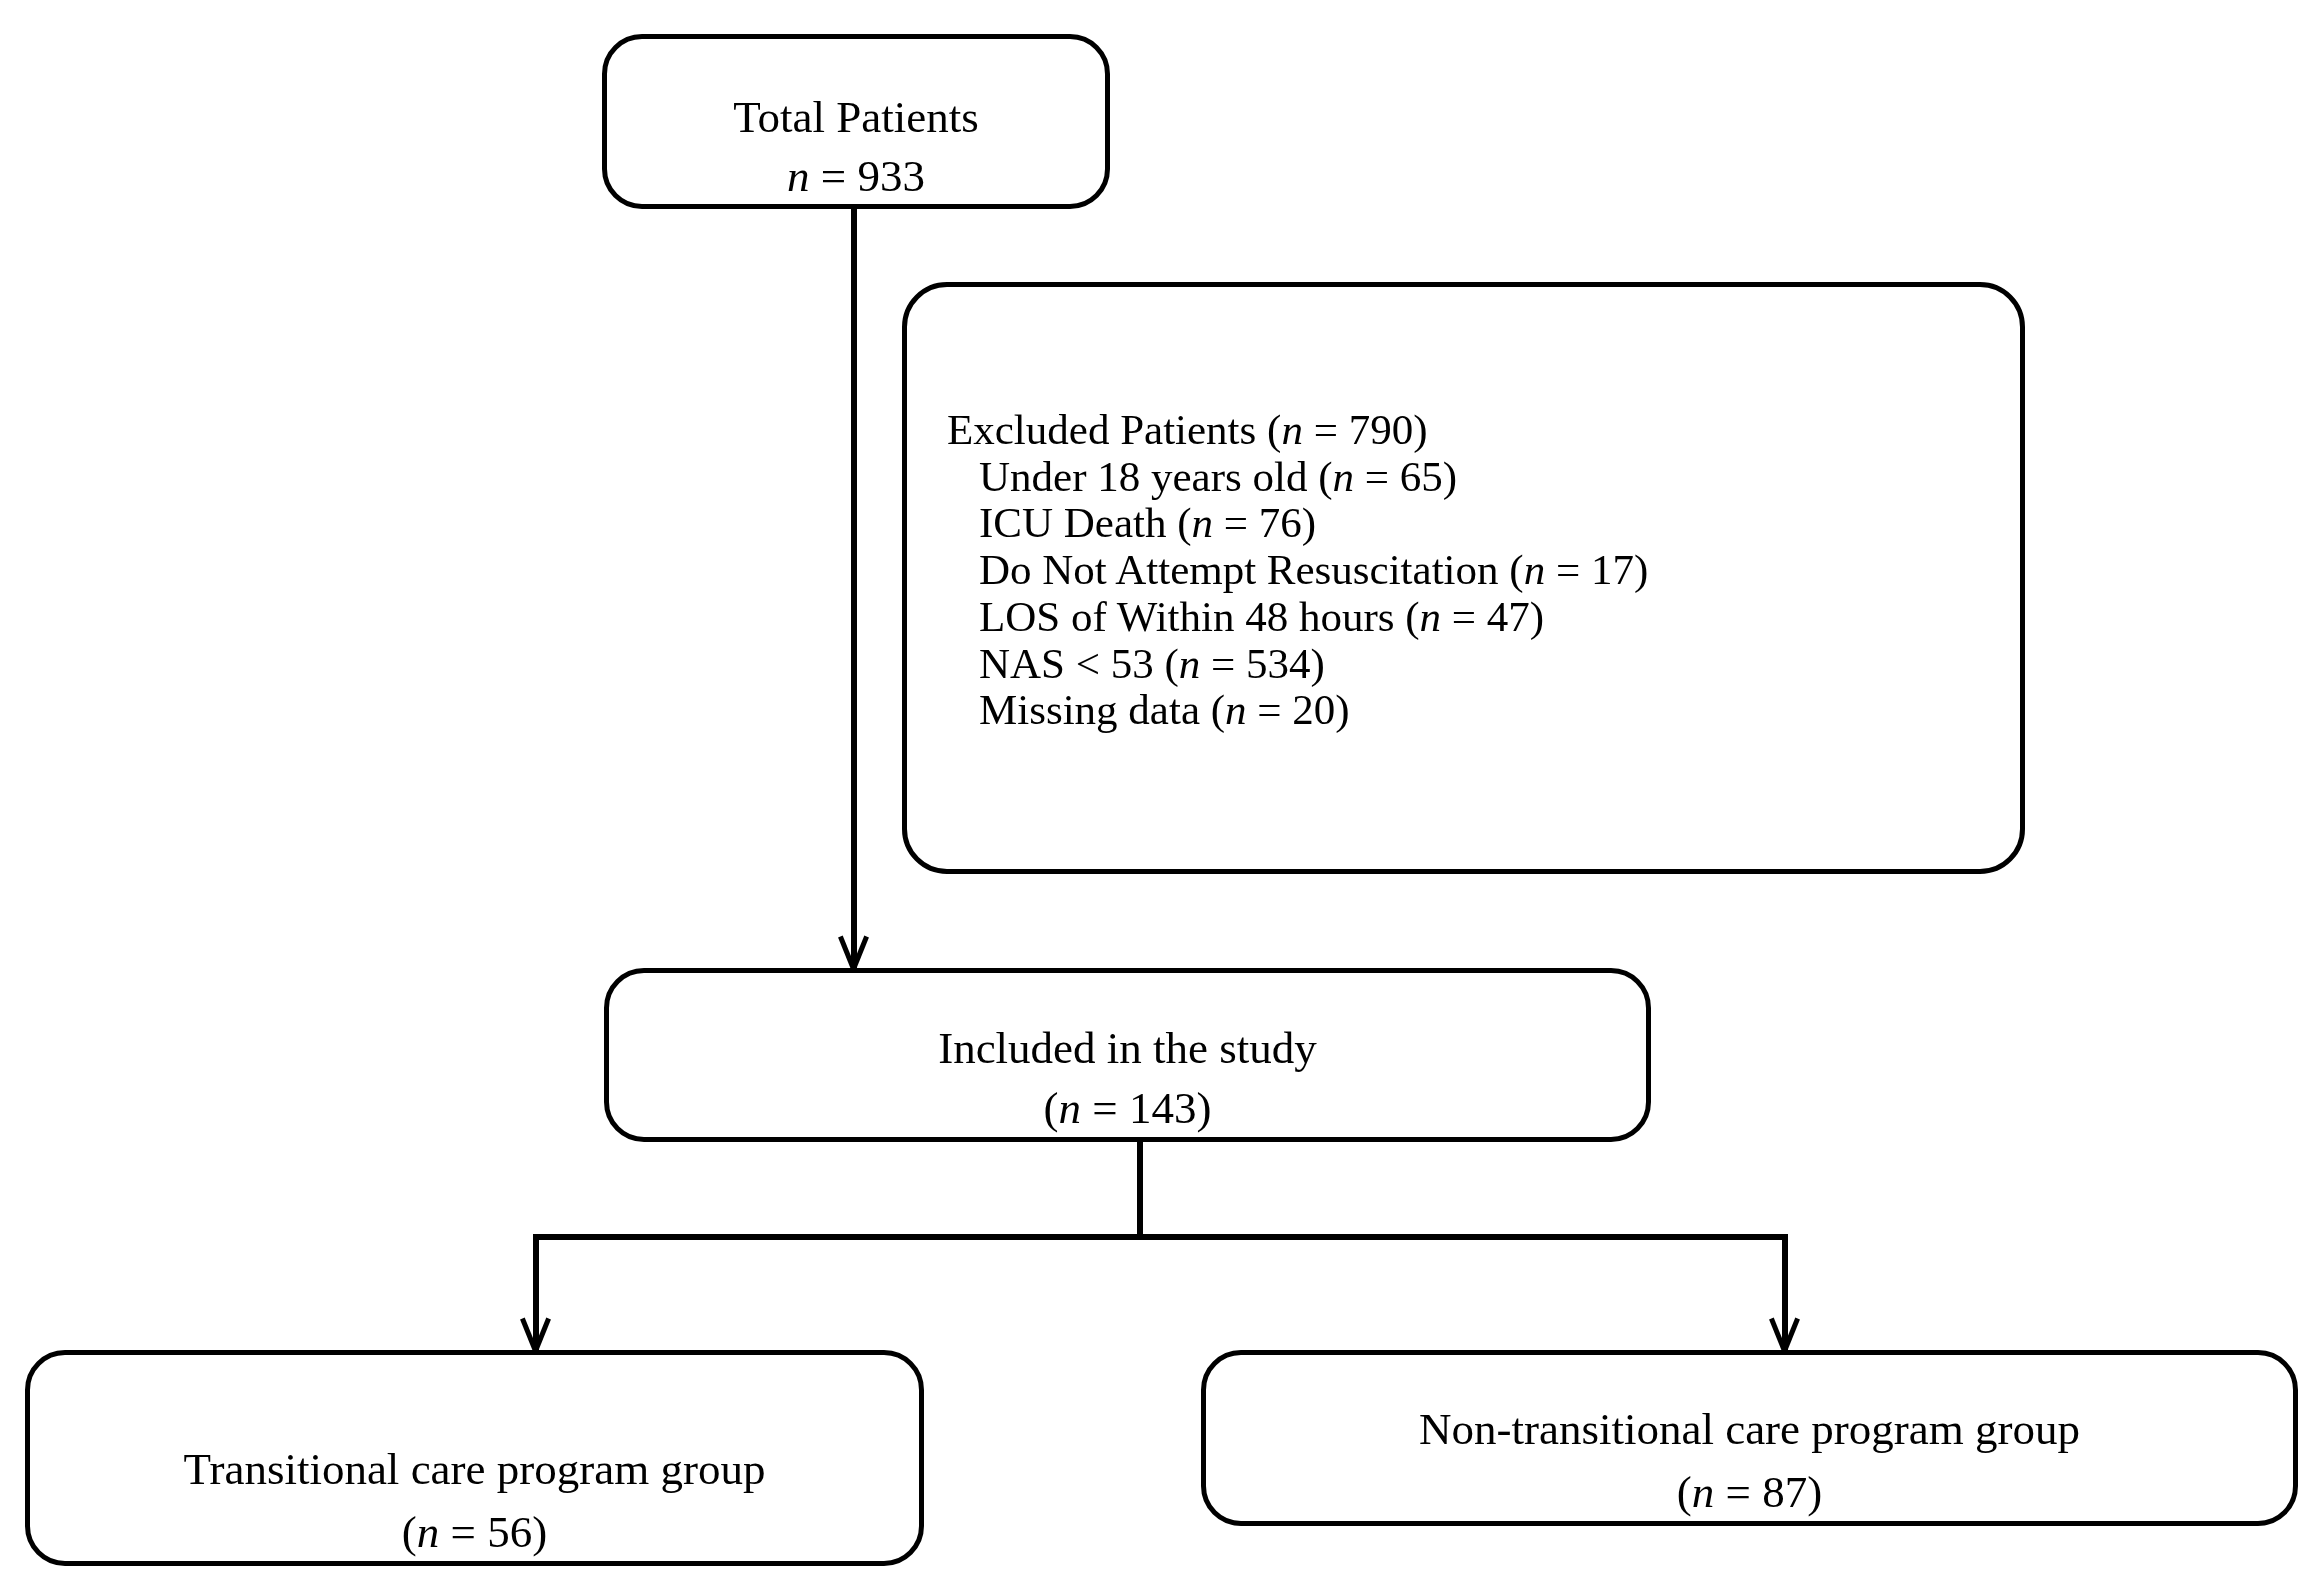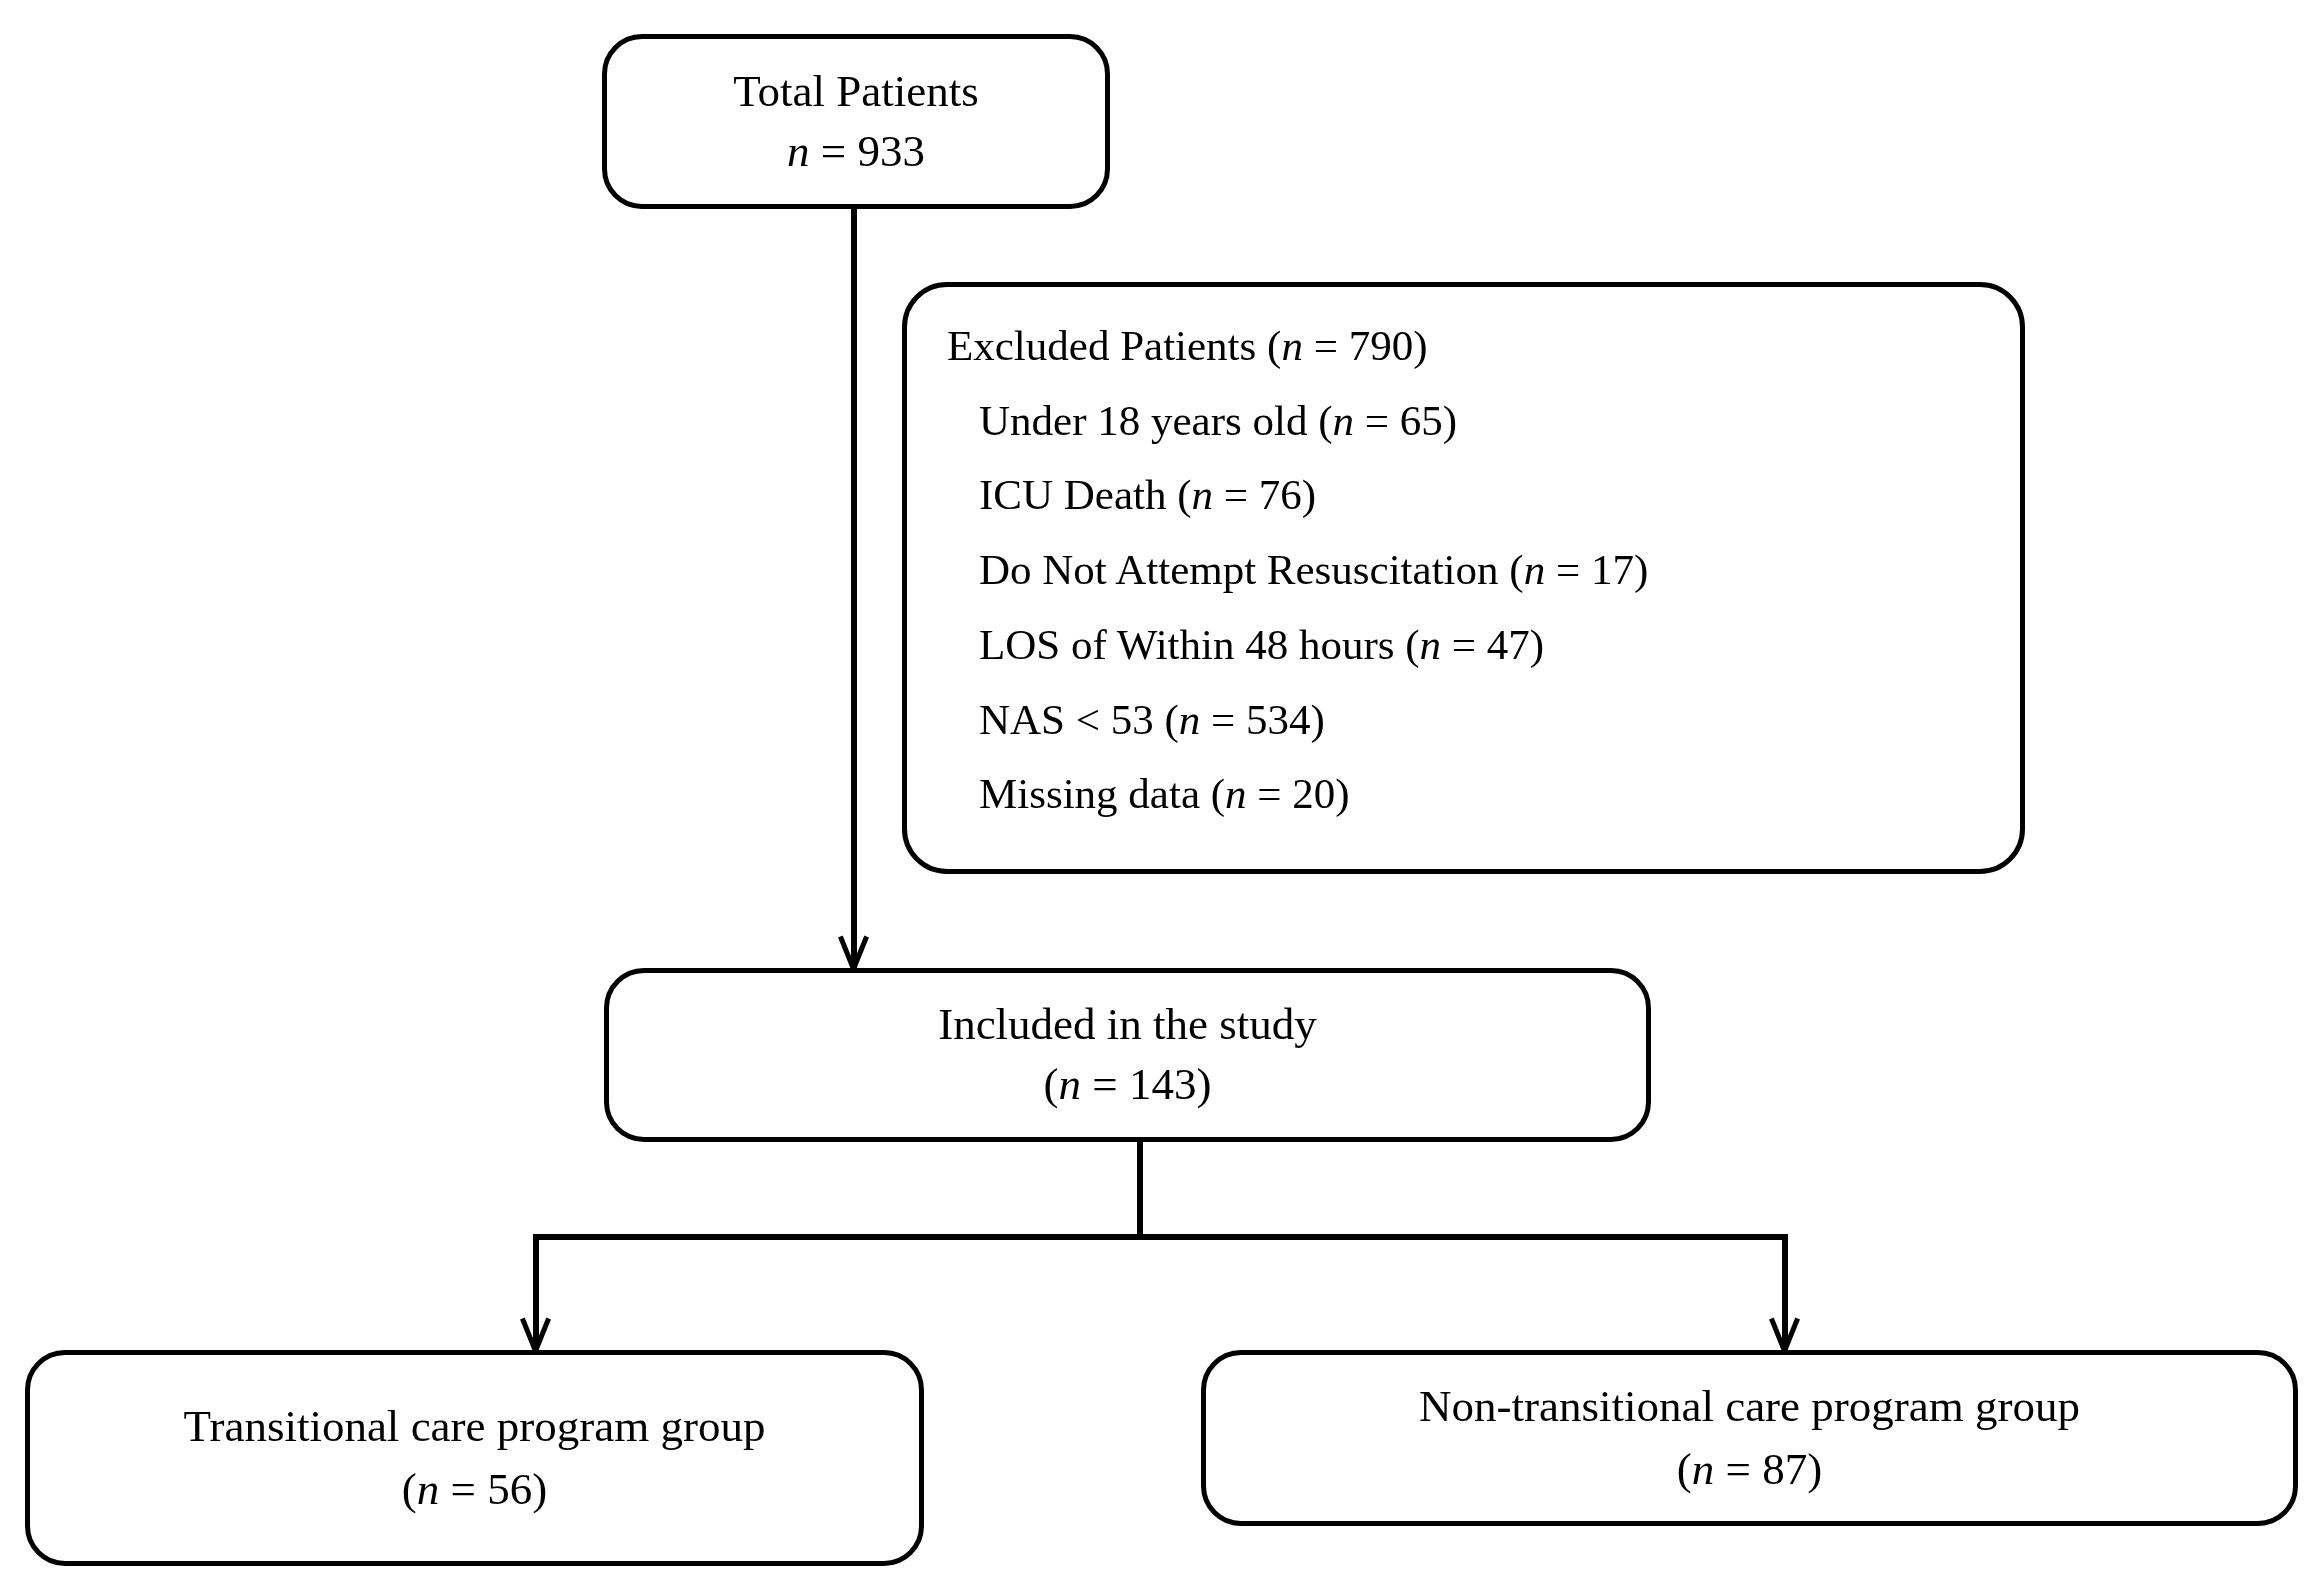--- a/index.html
+++ b/index.html
@@ -26,41 +26,41 @@
     border-radius: 40px;
     background: #ffffff;
     display: flex;
     flex-direction: column;
     justify-content: center;
     color: #000000;
   }
   .node-centered {
     align-items: center;
     text-align: center;
+    justify-content: flex-end;
   }
   .node-left {
     align-items: flex-start;
     text-align: left;
   }
 
   
   #node-total {
     left: 602px;  top: 34px;
     width: 508px; height: 175px;
     font-size: 45px;
     line-height: 1.22;
   }
   #node-excluded {
     left: 902px; top: 282px;
     width: 1123px; height: 592px;
     font-size: 43px;
     line-height: 1.02;
     padding: 24.4px 21.6px 24.4px 40px;
     border-radius: 45px;
-    gap: 28px;
   }
   #node-included {
     left: 604px;  top: 968px;
     width: 1047px; height: 174px;
     font-size: 45px;
     line-height: 1.24;
   }
   #node-tcp {
     left: 25px;   top: 1350px;
     width: 899px; height: 216px;

